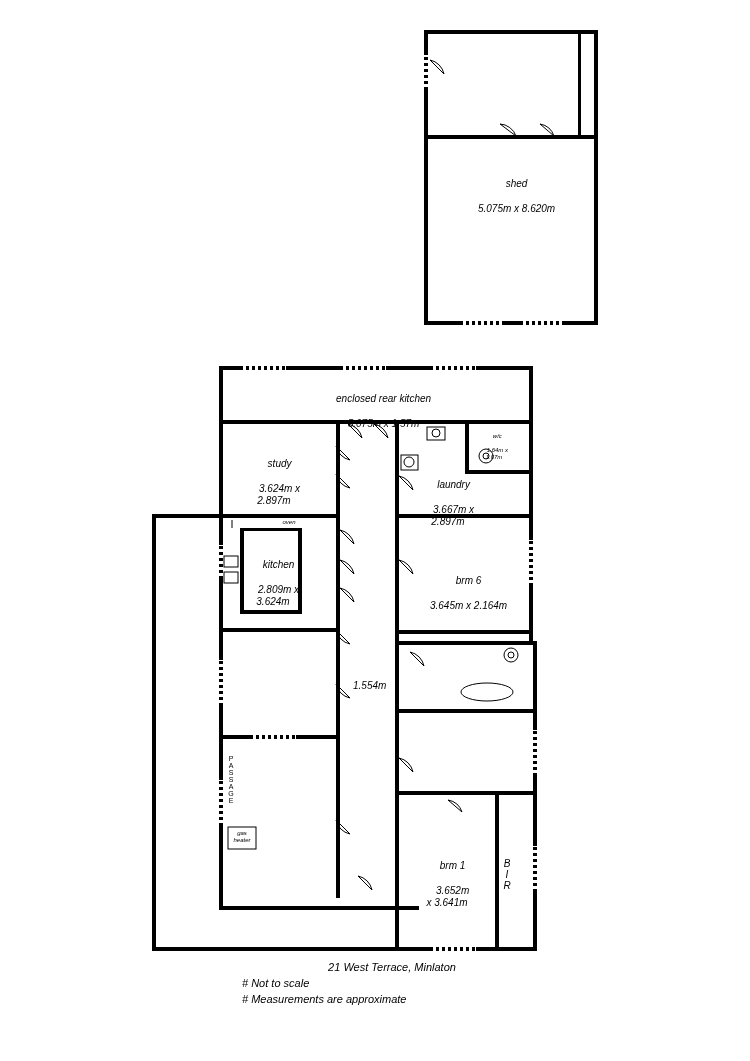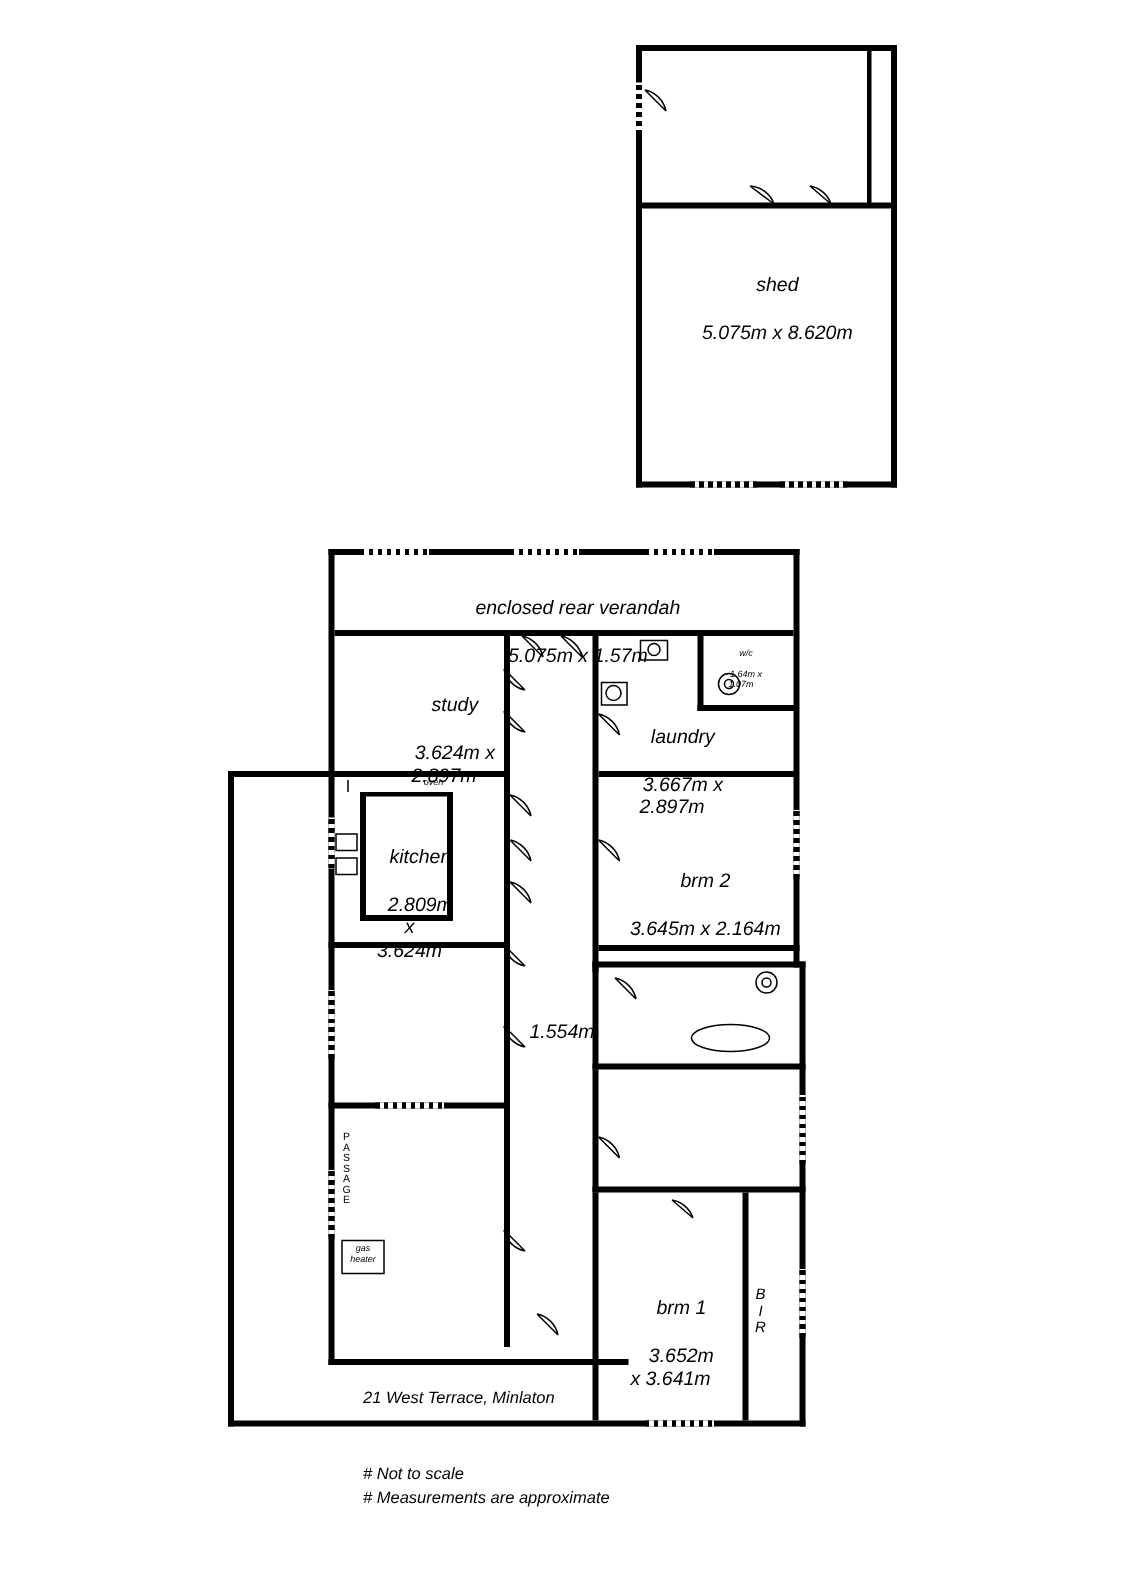--- a/index.html
+++ b/index.html
@@ -17,21 +17,21 @@
   #floorplan {
     position: absolute;
     left: 0; top: 0;
     width: 750px;
     height: 1061px;
   }
   .lbl {
     position: absolute;
     font-family: "Liberation Sans", sans-serif;
     font-style: italic;
-    font-size: 13px;
+    font-size: 10px;
     line-height: 1.22;
     color: #000;
     text-align: center;
     white-space: pre;
   }
   .lbl.left { text-align: left; }
   .lbl.tiny { font-size: 6px; line-height: 1.15; }
   .lbl.note {
     font-style: italic;
     font-size: 11px;
@@ -200,25 +200,25 @@
 
       <rect x="224" y="556" width="14" height="11"></rect>
       <rect x="224" y="572" width="14" height="11"></rect>
       <path d="M232 520 l0 8"></path>
 
       <rect x="228" y="827" width="28" height="22"></rect>
     </g>
   </svg>
 
   <div class="lbl" style="left:268px; top:381px; width:220px;">
-    <span>enclosed rear verandah</span><br>
+    <span>enclosed rear kitchen</span><br>
     <span>5.075m x 1.57m</span>
   </div>
 
-  <div class="lbl" style="left:246px; top:446px; width:100px;font-style:italic;">
+  <div class="lbl" style="left:224px; top:446px; width:100px;font-style:italic;">
     <span>study</span><br>
     <span style="white-space:pre-line;">3.624m x
 2.897m</span>
   </div>
 
   <div class="lbl" style="left:400px; top:467px; width:96px;">
     <span>laundry</span><br>
     <span style="white-space:pre-line;">3.667m x
 2.897m</span>
   </div>
@@ -229,21 +229,21 @@
 1.07m</span>
   </div>
 
   <div class="lbl" style="left:240px; top:547px; width:66px;">
     <span>kitchen</span><br>
     <span style="white-space:pre-line;">2.809m x
 3.624m</span>
   </div>
 
   <div class="lbl" style="left:398px; top:563px; width:130px;">
-    <span>brm 2</span><br>
+    <span>brm 6</span><br>
     <span>3.645m x 2.164m</span>
   </div>
 
 
 
 
 
   <div class="lbl" style="left:402px; top:848px; width:90px;">
     <span>brm 1</span><br>
     <span style="white-space:pre-line;">3.652m
@@ -263,17 +263,17 @@
 S
 A
 G
 E</div>
 
   <div class="lbl tiny" style="left:228px; top:830px; width:28px; white-space:pre-line;">gas
 heater</div>
 
   <div class="lbl tiny" style="left:275px; top:519px; width:28px;">oven</div>
 
-  <div class="lbl note" style="left:242px; top:926px; width:300px;">21 West Terrace, Minlaton</div>
+  <div class="lbl note" style="left:242px; top:961px; width:300px;text-align:center;">21 West Terrace, Minlaton</div>
   <div class="lbl note" style="left:242px; top:977px; width:300px;"># Not to scale</div>
   <div class="lbl note" style="left:242px; top:993px; width:300px;"># Measurements are approximate</div>
 
 </div>
 
 </body></html>

